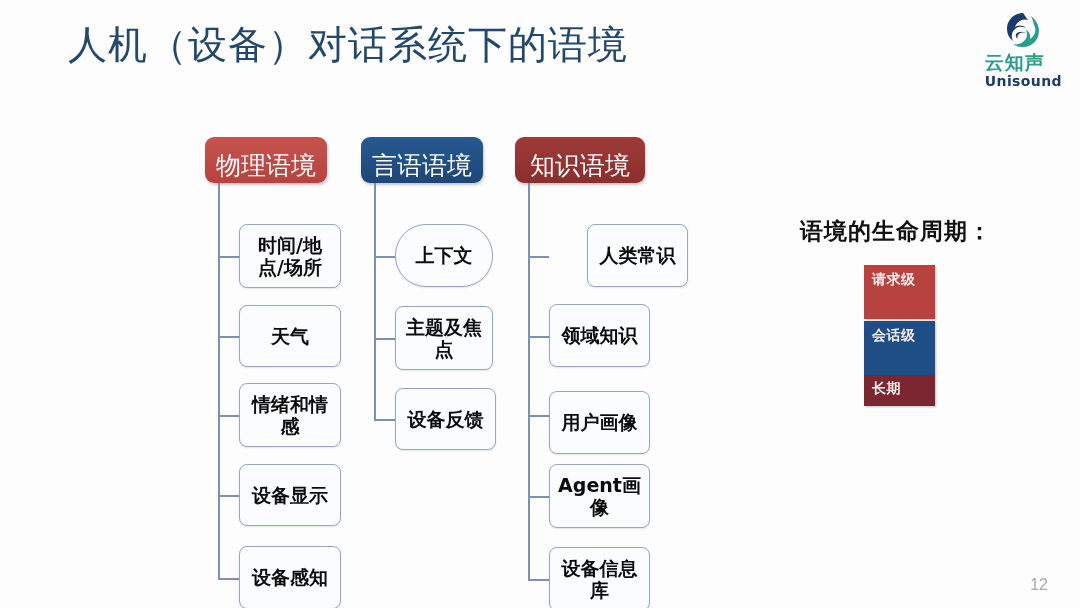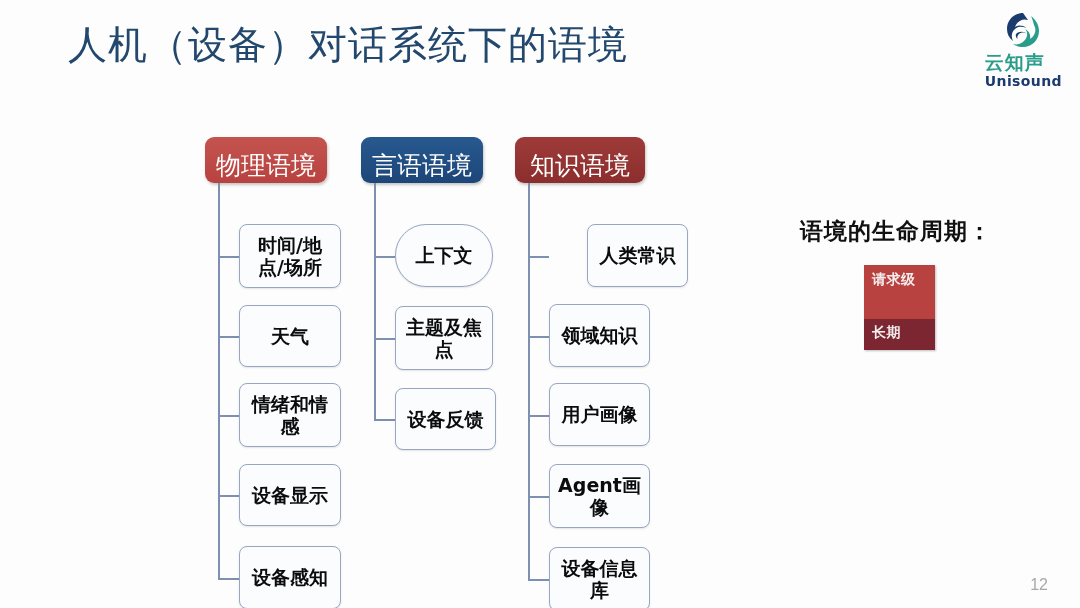--- a/index.html
+++ b/index.html
@@ -238,31 +238,32 @@
   <div class="branch">
     <div class="spine" style="height:398px;"></div>
 
     <div class="stub" style="top:73px;width:21px;"></div>
     <div class="node" style="left:34px;top:41px;width:101px;height:63px;margin-left:38px;">人类常识</div>
 
     <div class="stub" style="top:153px;width:21px;"></div>
     <div class="node" style="left:34px;top:121px;width:101px;height:63px;">领域知识</div>
 
     <div class="stub" style="top:232px;width:21px;"></div>
-    <div class="node" style="left:34px;top:200px;width:101px;height:63px;">用户画像</div>
+    <div class="node" style="left:34px;top:208px;width:101px;height:63px;">用户画像</div>
 
     <div class="stub" style="top:313px;width:21px;"></div>
     <div class="node" style="left:34px;top:281px;width:101px;height:64px;">Agent画像</div>
 
     <div class="stub" style="top:396px;width:21px;"></div>
     <div class="node" style="left:34px;top:364px;width:101px;height:64px;">设备信息库</div>
   </div>
 </div>
 
 <div id="lifecycle">
   <div id="lifecycle-title">语境的生命周期：</div>
   <div id="lifecycle-blocks">
     <div class="lc-block" id="lc-request">请求级</div>
+    <div class="lc-block" id="lc-session">会话级</div>
     <div class="lc-block" id="lc-longterm">长期</div>
   </div>
 </div>
 
 <div id="page-number">12</div>
 
 </body></html>

